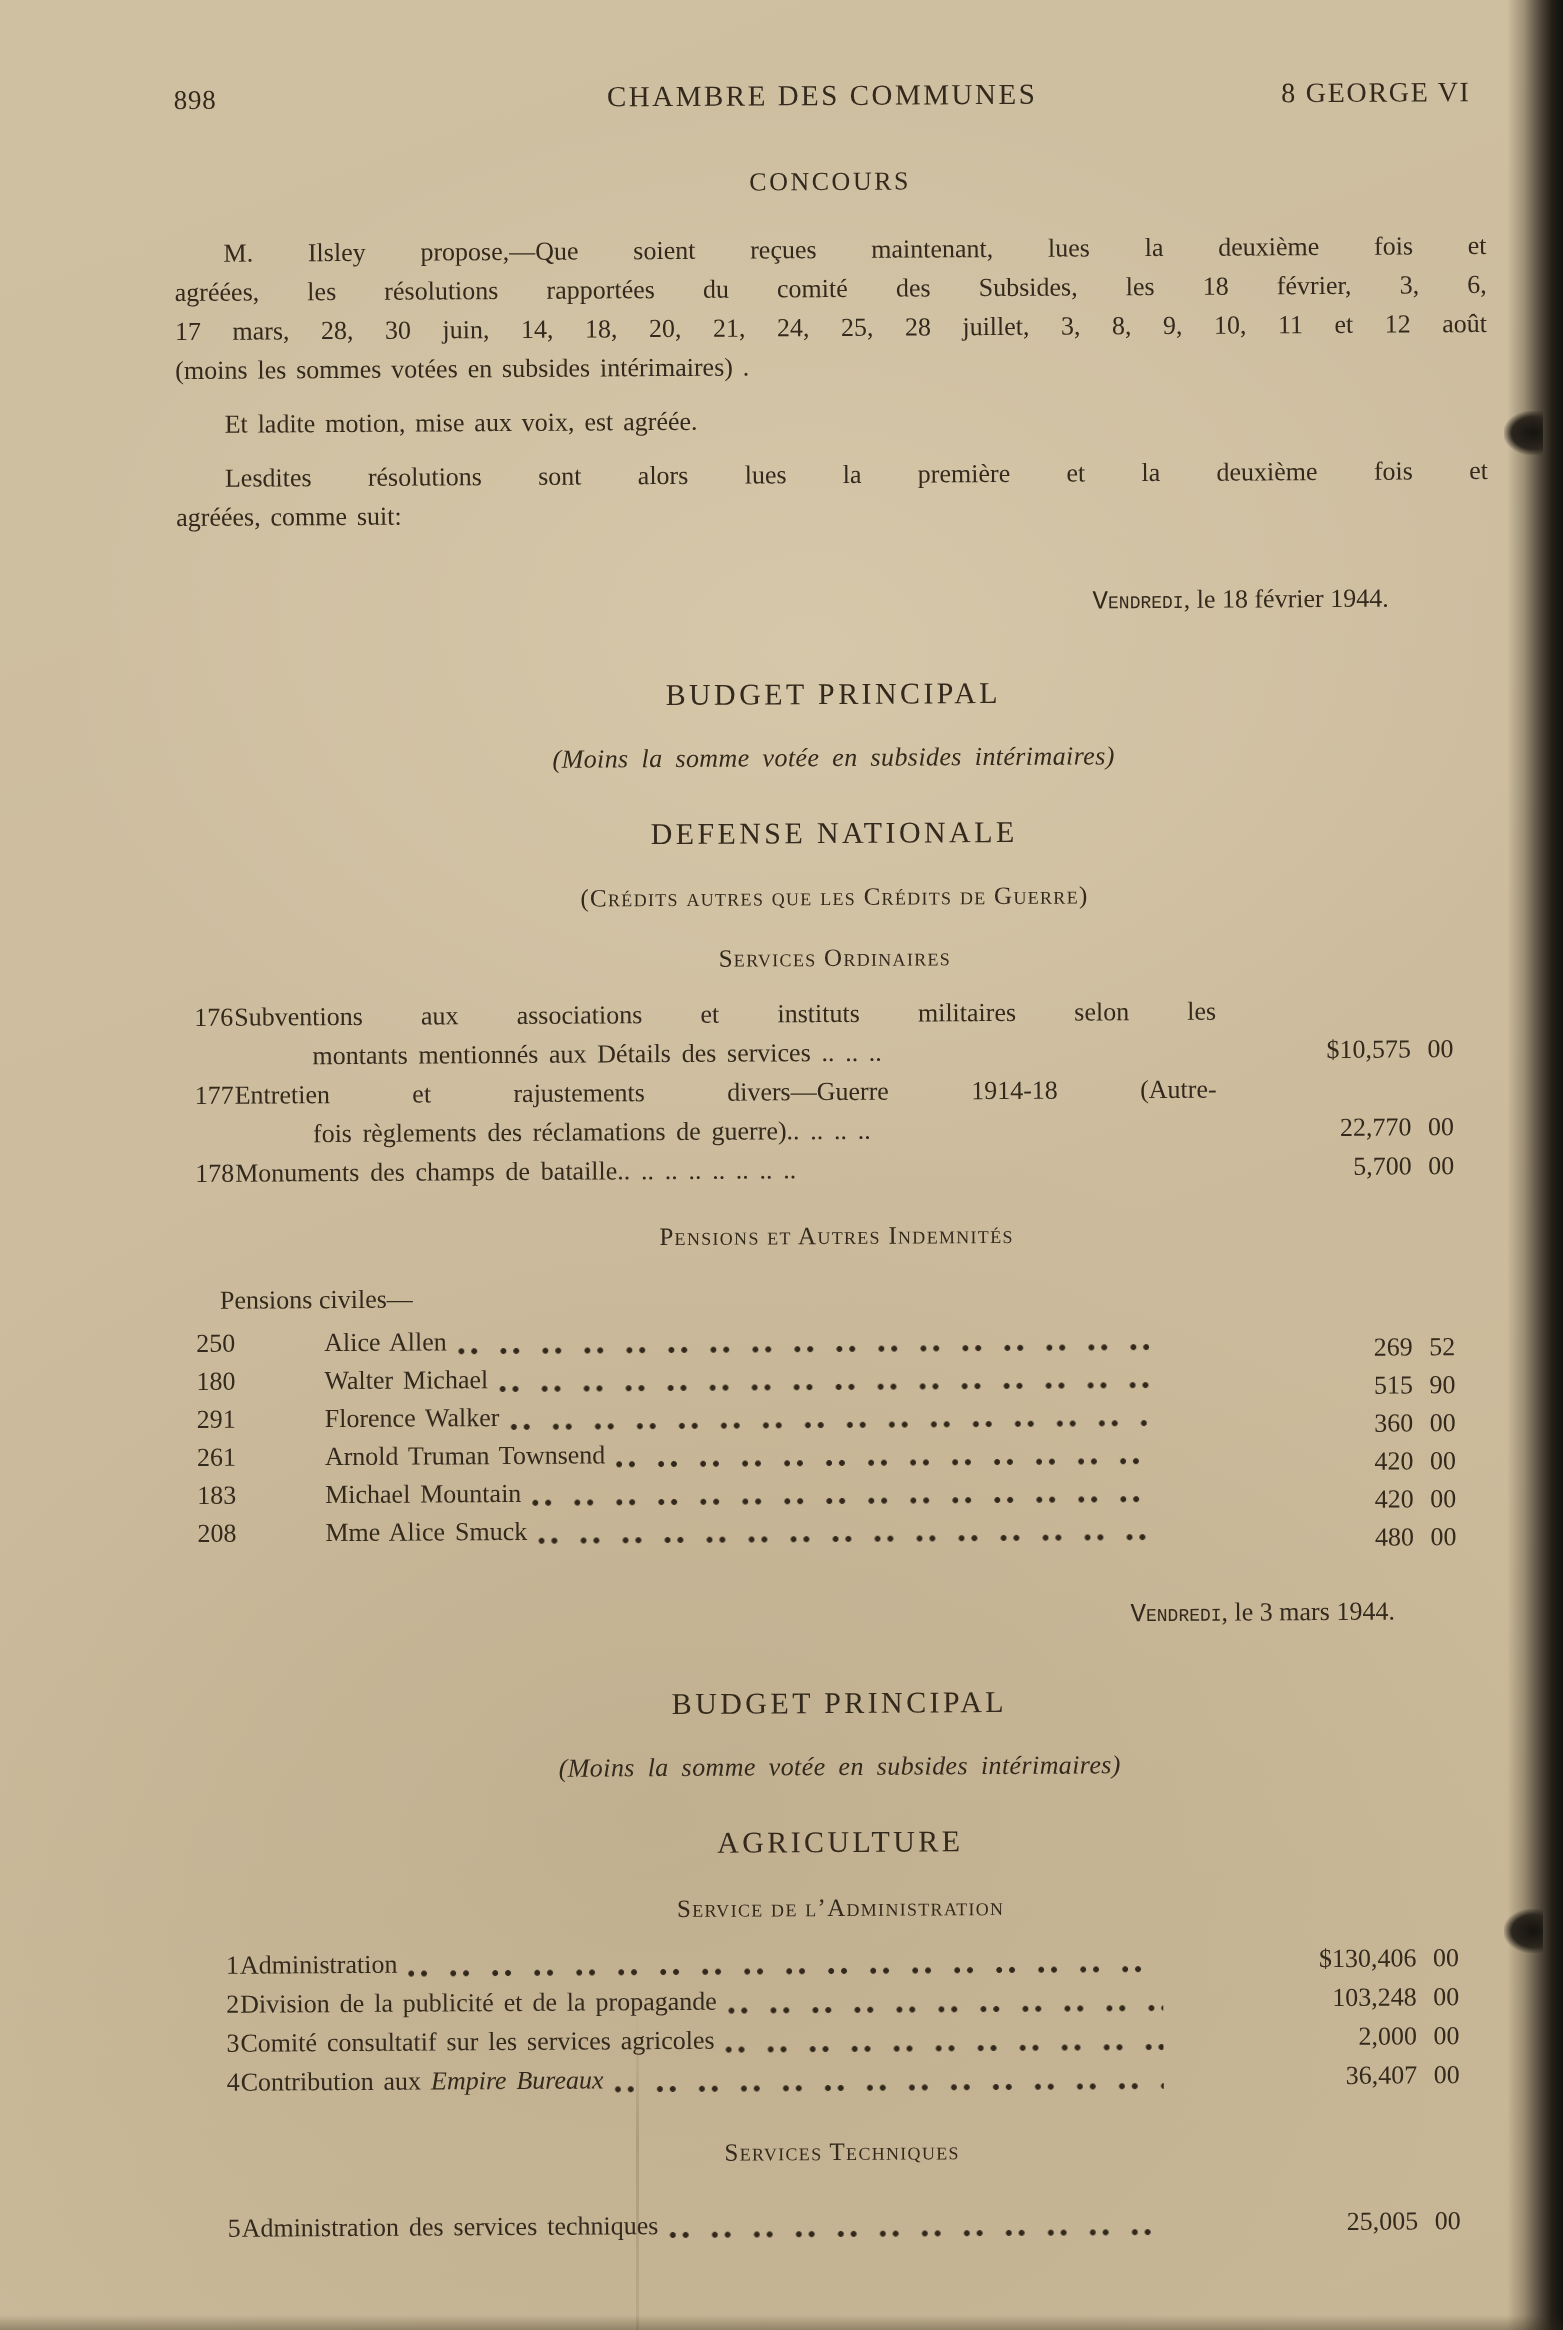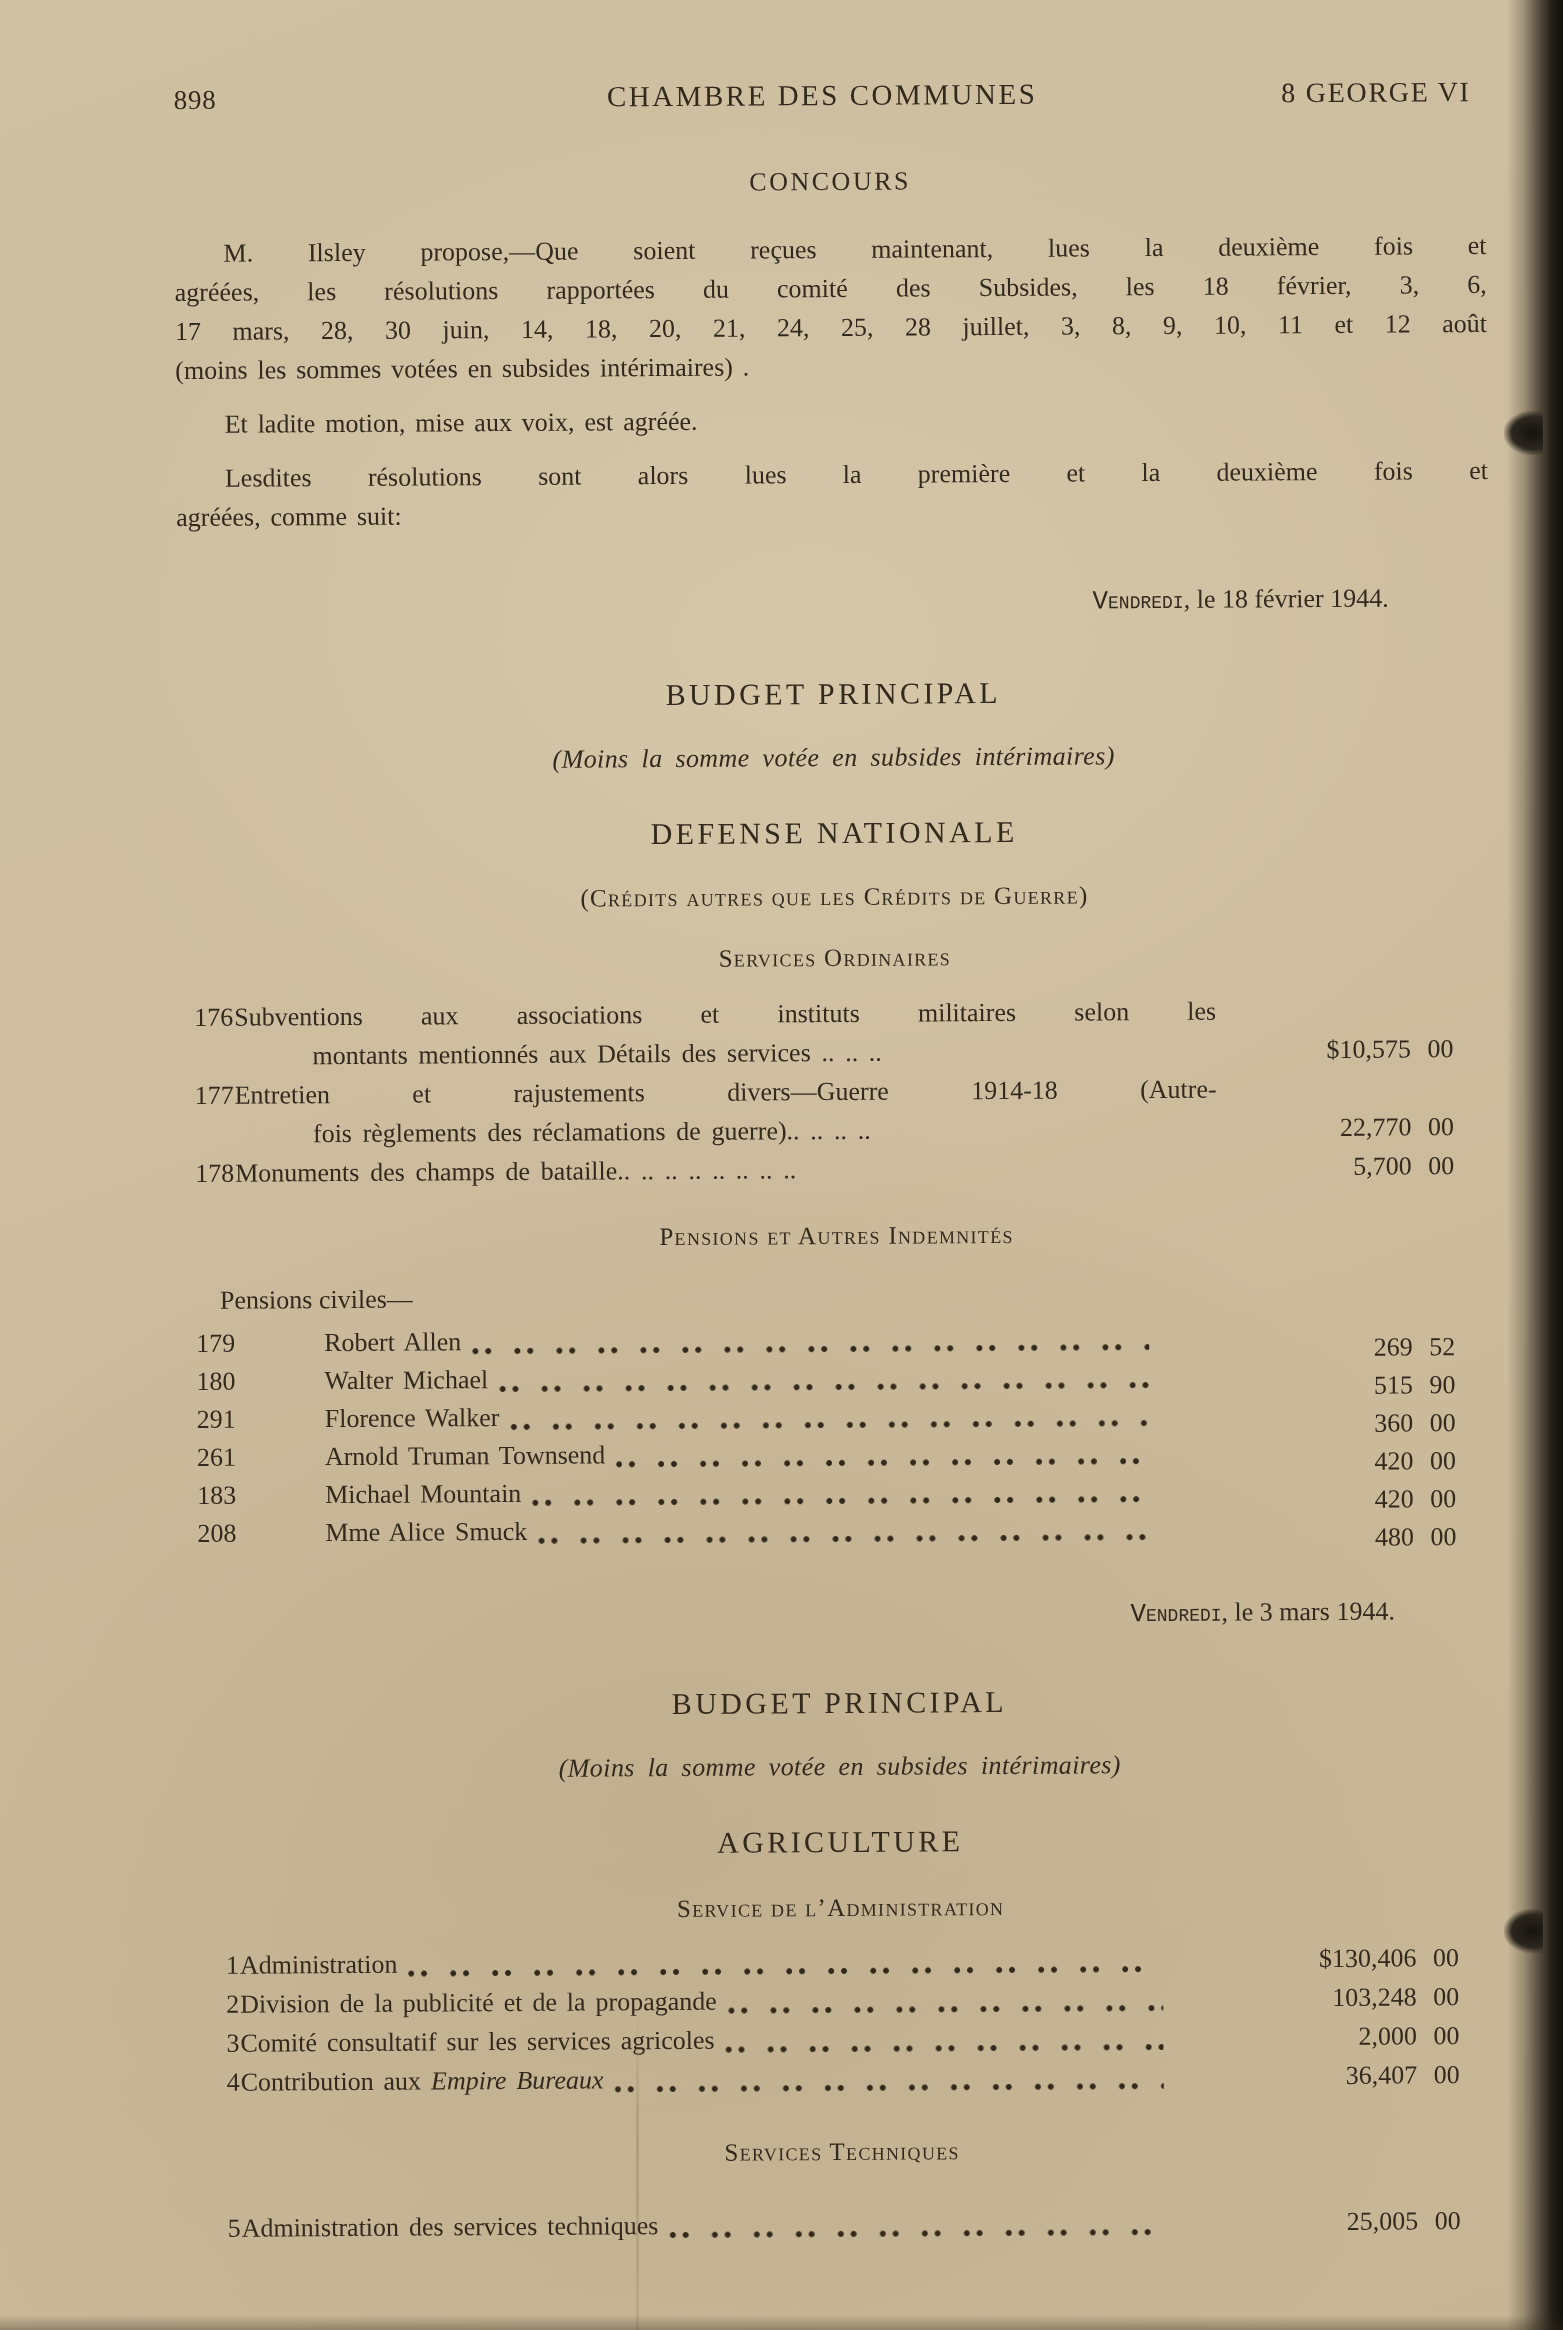--- a/index.html
+++ b/index.html
@@ -187,22 +187,22 @@
         </span>
         <span class="vamount amt-pad">5,700 00</span>
       </div>
     </div>
 
     <div class="h-smallcaps pens-h">Pensions et Autres Indemnités</div>
     <div class="pens-intro">Pensions civiles—</div>
 
     <div class="pens-rows">
       <div class="vrow prow">
-        <span class="vnum">179</span>
-        <span class="vtext">Robert Allen</span>
+        <span class="vnum">250</span>
+        <span class="vtext">Alice Allen</span>
         <span class="leader"></span>
         <span class="vamount amt-pad">269 52</span>
       </div>
       <div class="vrow prow">
         <span class="vnum">180</span>
         <span class="vtext">Walter Michael</span>
         <span class="leader"></span>
         <span class="vamount amt-pad">515 90</span>
       </div>
       <div class="vrow prow">

